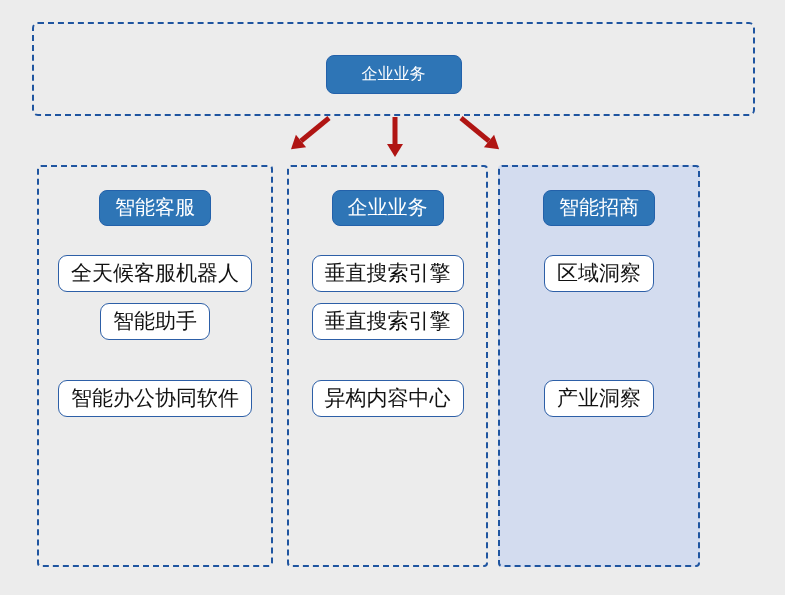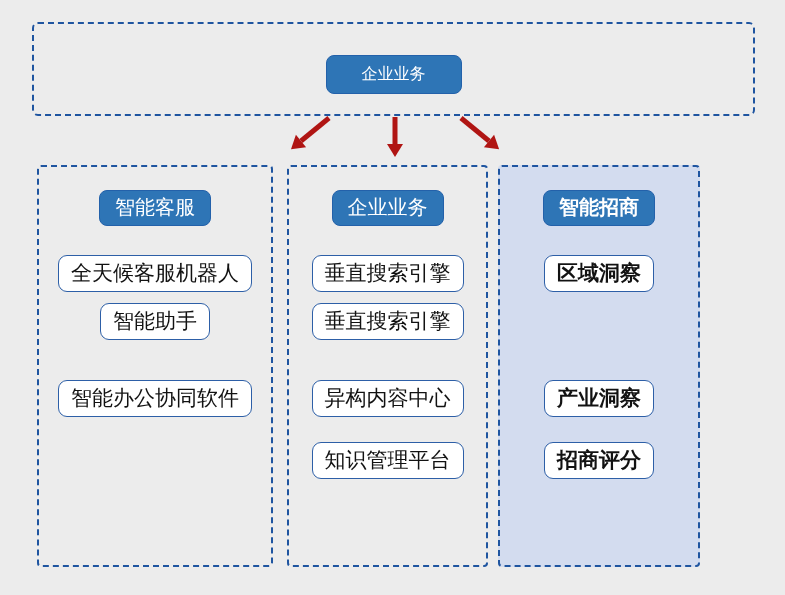--- a/index.html
+++ b/index.html
@@ -15,21 +15,21 @@
   .group{
     position:absolute;
     border:2px dashed #1f55a0;
     border-radius:6px;
     box-sizing:border-box;
   }
   .top-box{left:32px;top:22px;width:723px;height:94px;}
   .col{top:165px;height:402px;border-radius:4px;}
   .col1{left:37px;width:236px;}
   .col2{left:287px;width:201px;}
-  .col3{left:498px;width:202px;background:#d3dcef;font-weight:bold;}
+  .col3{left:498px;width:202px;background:#d3dcef;}
 
   
   .pill{
     position:absolute;
     left:50%;transform:translateX(-50%);
     background:#2e75b6;
     border:1.5px solid #2361aa;
     border-radius:8px;
     color:#ffffff;
     text-align:center;
@@ -100,23 +100,21 @@
     <div class="item row0">全天候客服机器人</div>
     <div class="item row1">智能助手</div>
     <div class="item row2">智能办公协同软件</div>
   </div>
 
   <div class="group col col2">
     <div class="pill col-header">企业业务</div>
     <div class="item row0">垂直搜索引擎</div>
     <div class="item row1">垂直搜索引擎</div>
     <div class="item row2">异构内容中心</div>
-    <div class="item row3">知识管理平台</div>
   </div>
 
   <div class="group col col3">
     <div class="pill col-header">智能招商</div>
     <div class="item row0">区域洞察</div>
     <div class="item row2">产业洞察</div>
-    <div class="item row3">招商评分</div>
   </div>
 
 </div>
 
 </body></html>

